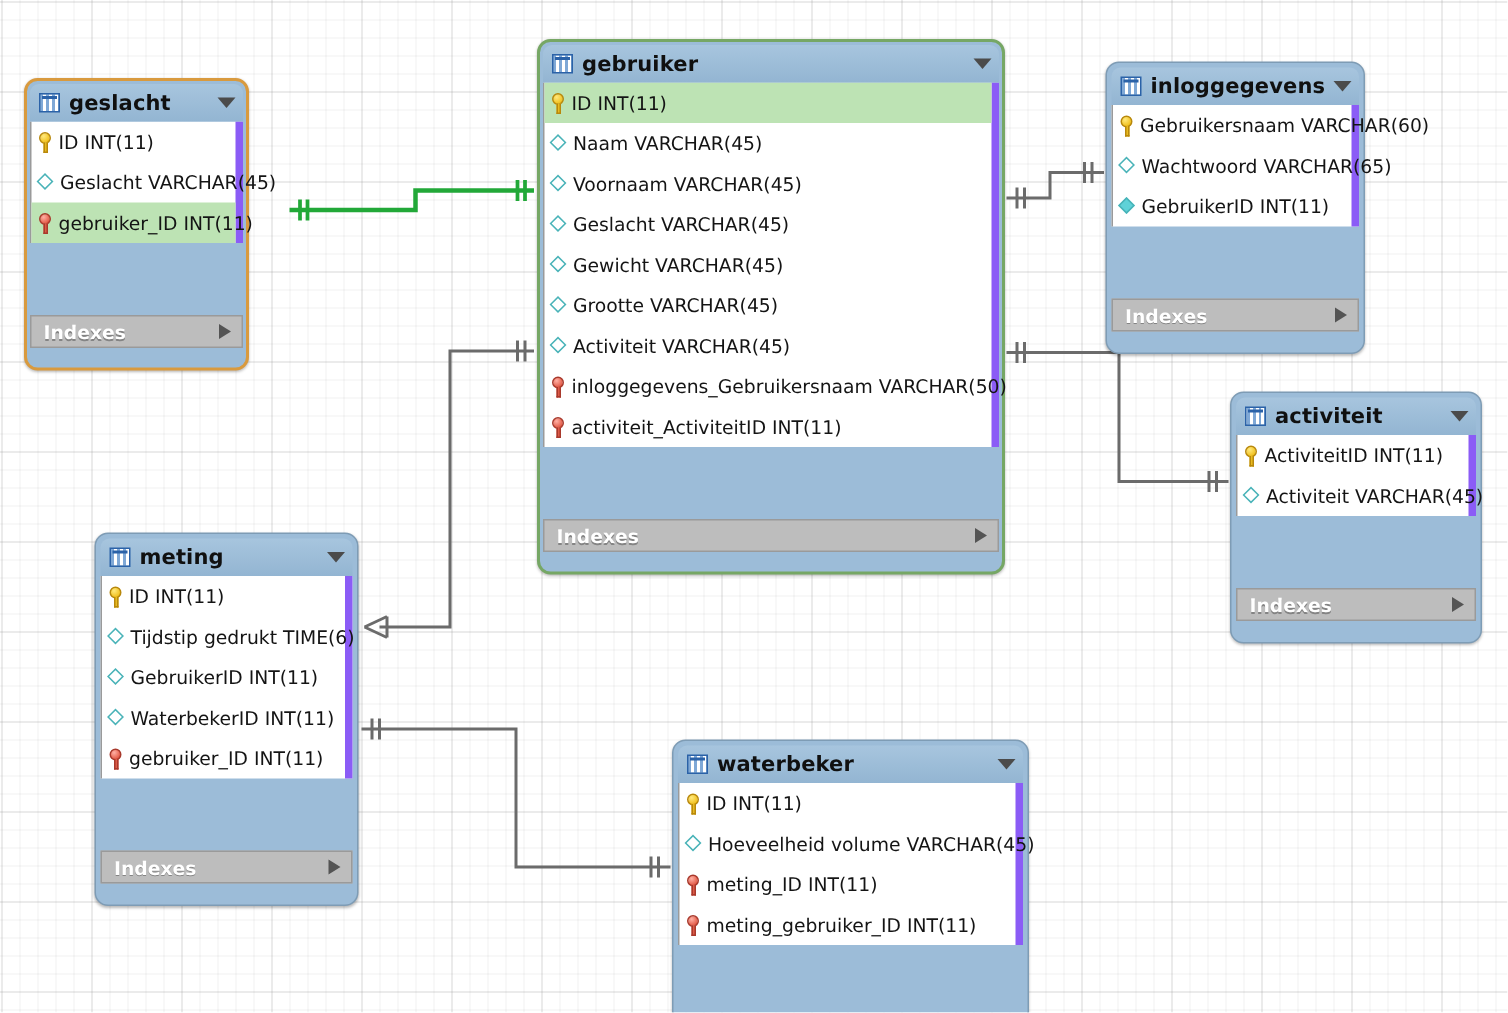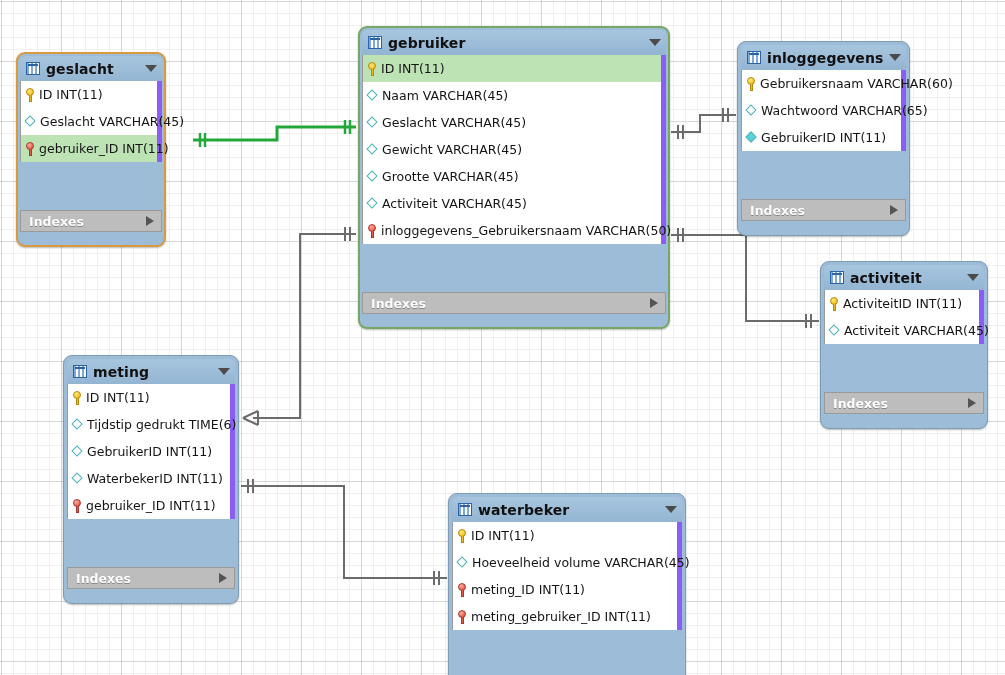--- a/index.html
+++ b/index.html
@@ -282,37 +282,45 @@
           <div class="row pk">
             <span class="ico-key"></span>
             <span class="row-label">ID INT(11)</span>
           </div>
           <div class="row">
             <span class="ico-dia"></span>
             <span class="row-label">Naam VARCHAR(45)</span>
           </div>
           <div class="row">
             <span class="ico-dia"></span>
+            <span class="row-label">Voornaam VARCHAR(45)</span>
+          </div>
+          <div class="row">
+            <span class="ico-dia"></span>
             <span class="row-label">Geslacht VARCHAR(45)</span>
           </div>
           <div class="row">
             <span class="ico-dia"></span>
             <span class="row-label">Gewicht VARCHAR(45)</span>
           </div>
           <div class="row">
             <span class="ico-dia"></span>
             <span class="row-label">Grootte VARCHAR(45)</span>
           </div>
           <div class="row">
             <span class="ico-dia"></span>
             <span class="row-label">Activiteit VARCHAR(45)</span>
           </div>
           <div class="row">
             <span class="ico-key fk"></span>
             <span class="row-label">inloggegevens_Gebruikersnaam VARCHAR(50)</span>
+          </div>
+          <div class="row">
+            <span class="ico-key fk"></span>
+            <span class="row-label">activiteit_ActiviteitID INT(11)</span>
           </div>
         </div>
         <div class="idx">
           <span class="idx-label">Indexes</span>
           <span class="idx-arrow"></span>
         </div>
         <div class="foot"></div>
       </div>
       <div class="tbl plain" style="left: 737px; top: 41px; width: 173px;">
         <div class="tbl-head">

